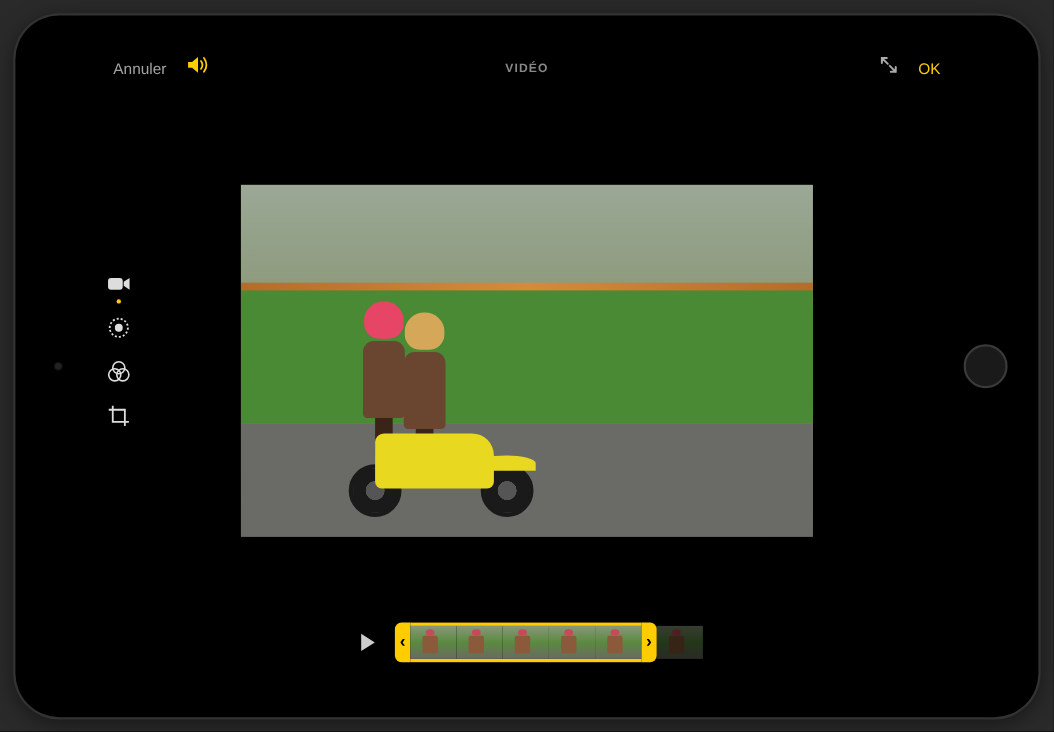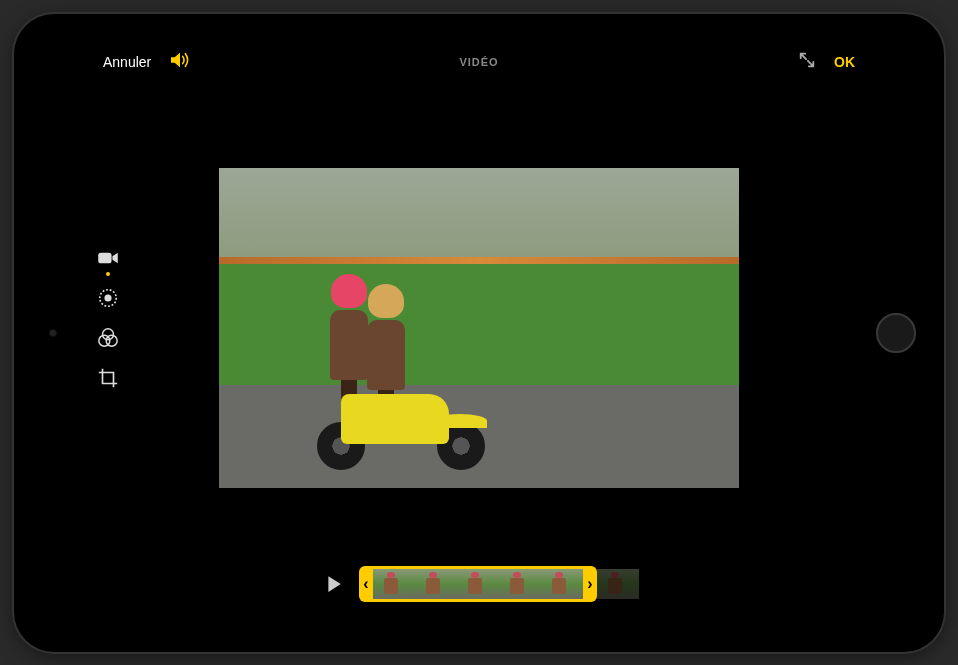--- a/index.html
+++ b/index.html
@@ -75,39 +75,39 @@
       position: relative;
     }
     
     .top-left, .top-right {
       display: flex;
       align-items: center;
       gap: 18px;
     }
     
     .nav-text {
-      color: #ffffff;
+      color: #a3a3a3;
       font-size: 14px;
       font-weight: 400;
     }
     
     .title-text {
       position: absolute;
       left: 50%;
       transform: translateX(-50%);
       color: #888;
       font-size: 11px;
       font-weight: 700;
       letter-spacing: 1px;
     }
     
     .ok-text {
       color: #ffcc00;
       font-size: 14px;
-      font-weight: 700;
+      font-weight: 400;
     }
     
     .sound-icon {
       color: #ffcc00;
     }
     
     .expand-icon {
       color: #aaa;
     }
     

